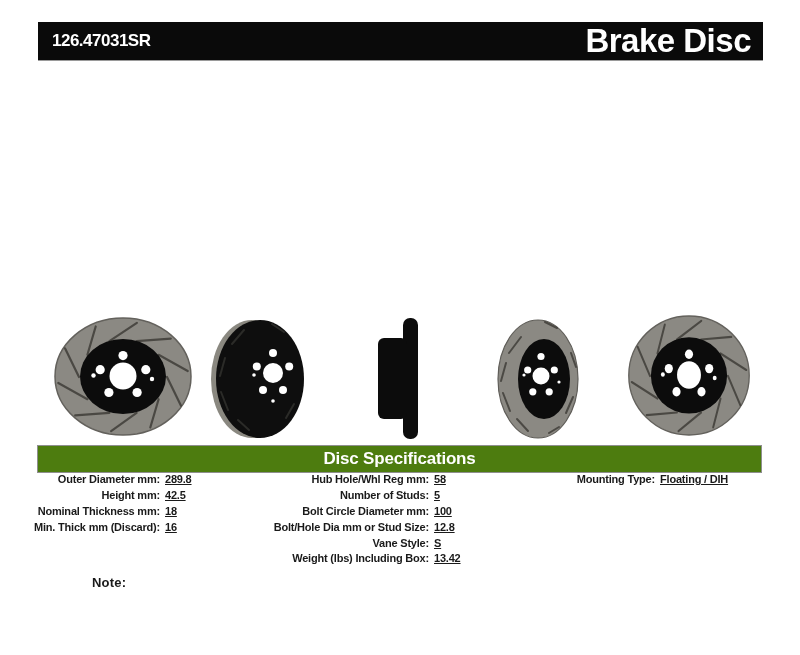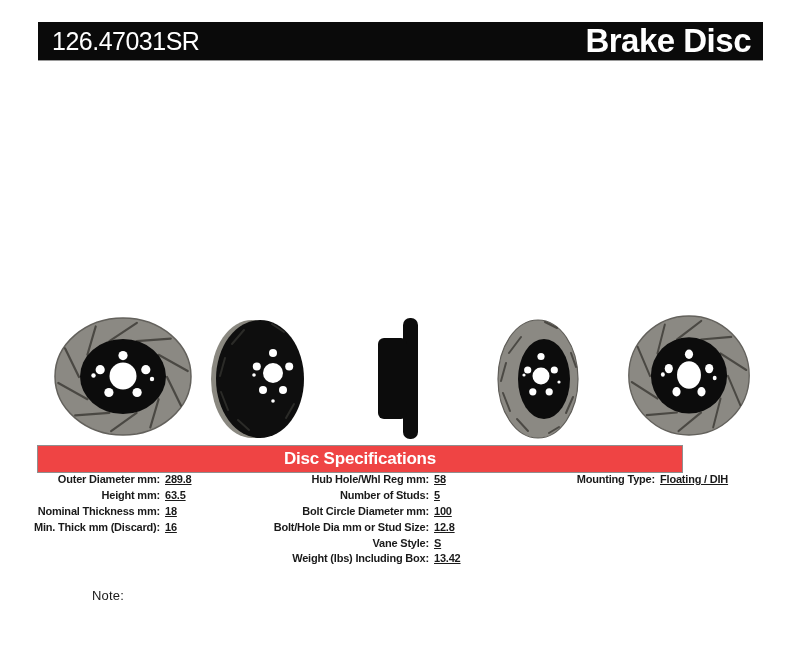--- a/index.html
+++ b/index.html
@@ -10,50 +10,50 @@
   }
   
   .header-bar{
     position:absolute;left:38px;top:22px;width:725px;height:38px;
     background:#0a0a0a;color:#ffffff;
     display:flex;align-items:center;justify-content:space-between;
     box-sizing:border-box;padding:0 12px 0 14px;
     box-shadow:0 1px 0 #9a9a9a;
   }
   .header-bar .part-number{
-    font-size:25px;font-weight:normal;letter-spacing:-0.5px;white-space:nowrap;
+    font-size:17px;font-weight:bold;letter-spacing:-0.5px;white-space:nowrap;
   }
   .header-bar .product-type{
     font-size:33px;font-weight:bold;letter-spacing:-0.5px;white-space:nowrap;
   }
   
   .disc{position:absolute;}
   .disc svg{display:block;}
   
   .spec-banner{
-    position:absolute;left:37px;top:445px;width:646px;height:28px;
-    background:#ef4444;color:#ffffff;border:1px solid #8f8f8f;box-sizing:border-box;
+    position:absolute;left:37px;top:445px;width:725px;height:28px;
+    background:#4d7c0f;color:#ffffff;border:1px solid #8f8f8f;box-sizing:border-box;
     display:flex;align-items:center;justify-content:center;
     font-size:17px;font-weight:bold;letter-spacing:-0.2px;
   }
   
   .spec-col{position:absolute;top:472px;color:#1a1a1a;}
   .spec-col .spec-row{
     display:flex;align-items:baseline;height:15.9px;line-height:15.9px;
     font-size:11px;font-weight:bold;letter-spacing:-0.2px;white-space:nowrap;
   }
   .spec-label{display:inline-block;text-align:right;}
   .spec-value{margin-left:5px;text-align:left;text-decoration:underline;}
   .col-1{left:10px;}  .col-1 .spec-label{width:150px;}
   .col-2{left:239px;} .col-2 .spec-label{width:190px;}
   .col-3{left:505px;} .col-3 .spec-label{width:150px;}
   
   .note-line{
-    position:absolute;left:92px;top:588px;
-    font-size:13px;font-weight:normal;color:#1a1a1a;letter-spacing:0.2px;
+    position:absolute;left:92px;top:575px;
+    font-size:13px;font-weight:bold;color:#1a1a1a;letter-spacing:0.2px;
   }
 </style>
 </head>
 <body>
 
 <div class="header-bar">
   <span class="part-number">126.47031SR</span>
   <span class="product-type">Brake Disc</span>
 </div>
 
@@ -178,21 +178,21 @@
   <span>Disc Specifications</span>
 </div>
 
 <div class="spec-col col-1">
   <div class="spec-row">
     <span class="spec-label">Outer Diameter mm:</span>
     <span class="spec-value">289.8</span>
   </div>
   <div class="spec-row">
     <span class="spec-label">Height mm:</span>
-    <span class="spec-value">63.5</span>
+    <span class="spec-value">42.5</span>
   </div>
   <div class="spec-row">
     <span class="spec-label">Nominal Thickness mm:</span>
     <span class="spec-value">18</span>
   </div>
   <div class="spec-row">
     <span class="spec-label">Min. Thick mm (Discard):</span>
     <span class="spec-value">16</span>
   </div>
 </div>

